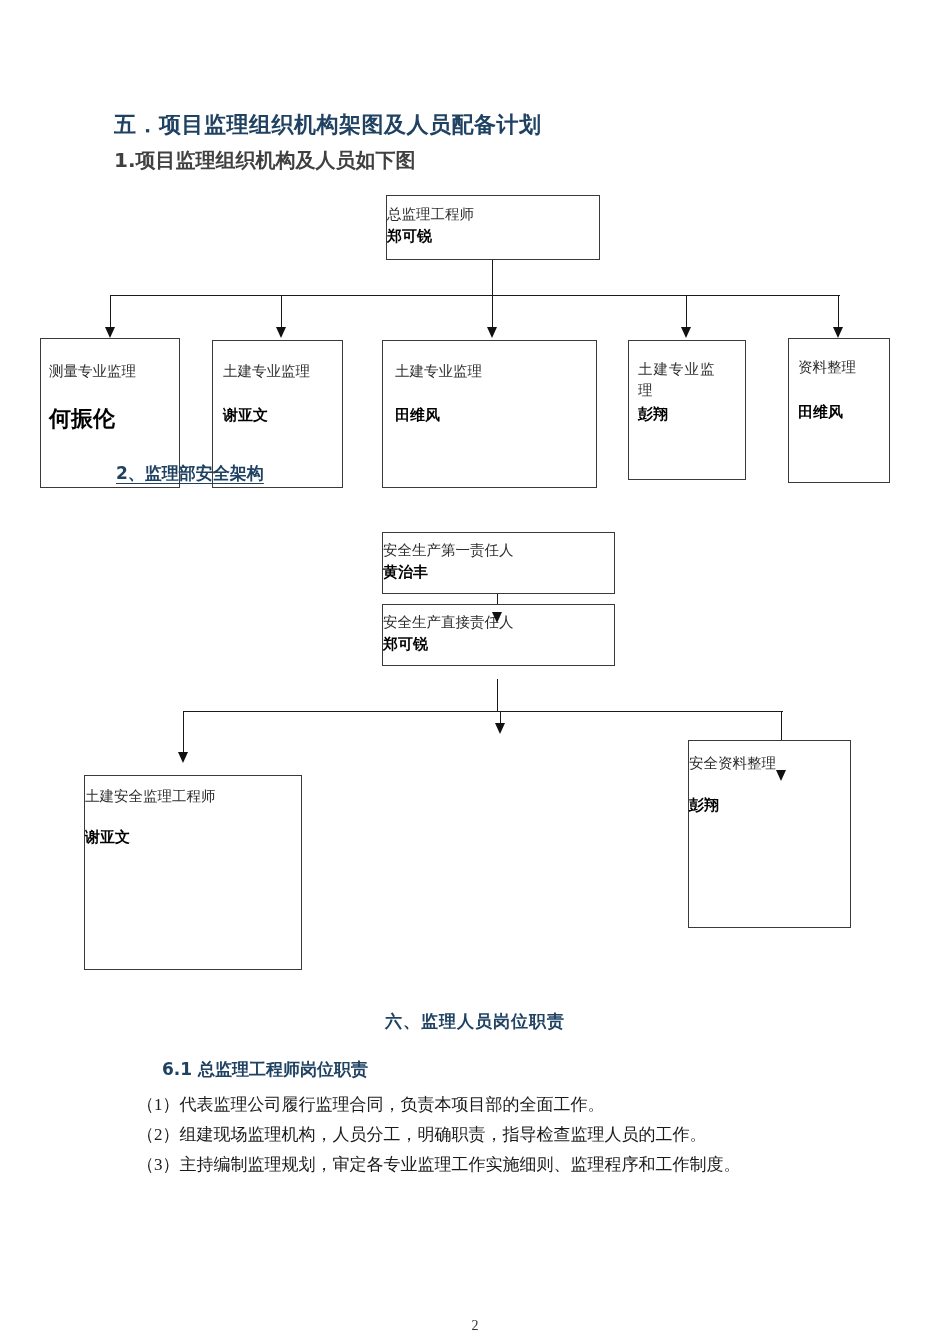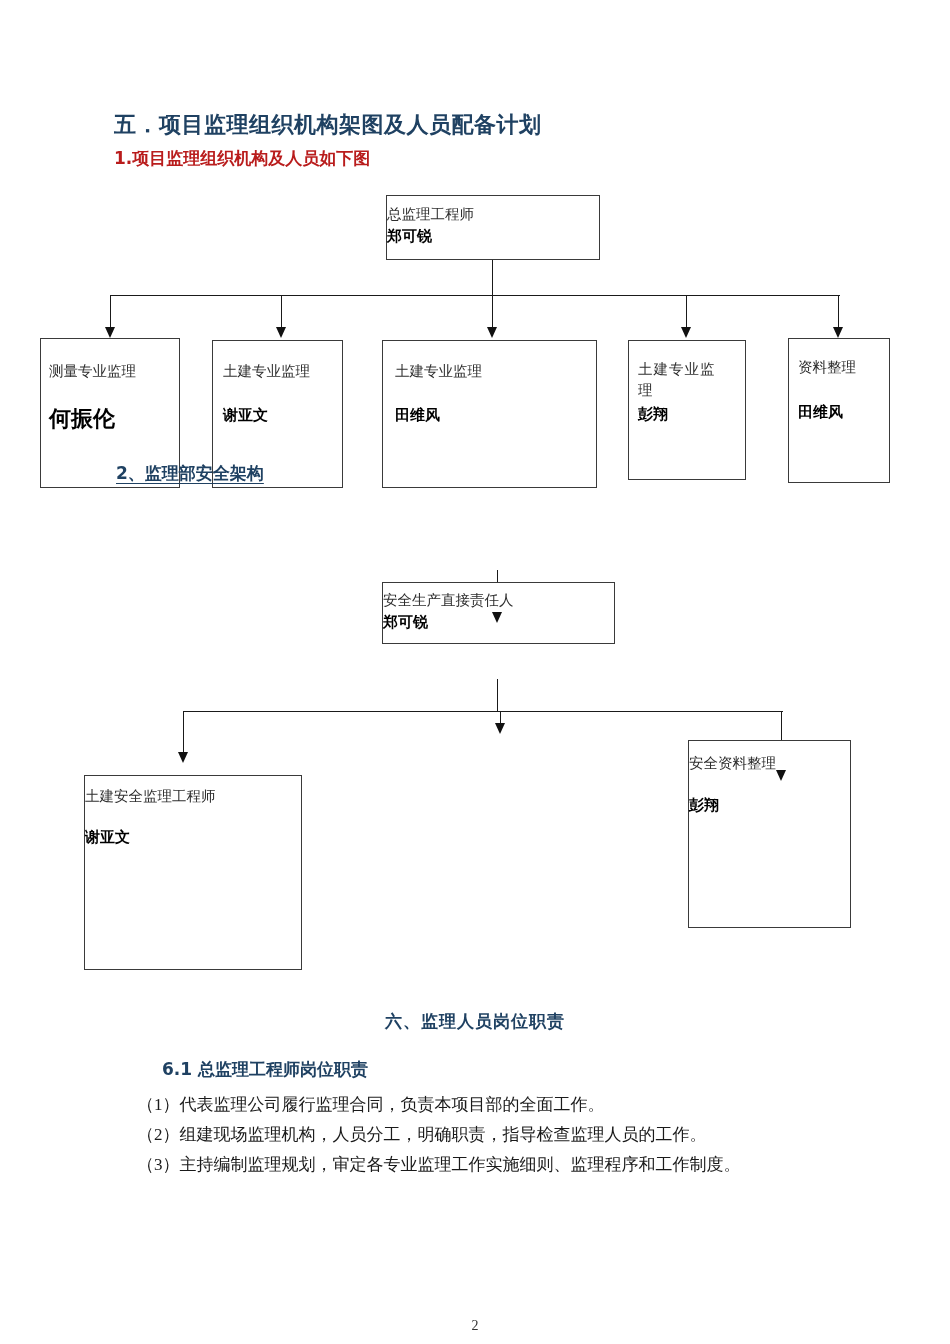--- a/index.html
+++ b/index.html
@@ -31,23 +31,23 @@
     color: #1f4162;
     letter-spacing: 0.5px;
     white-space: nowrap;
     text-align: center;
   }
   .h-sub1 {
     position: absolute;
     left: 114px;
     top: 147px;
     font-family: "DejaVu Sans", "Liberation Sans", sans-serif;
-    font-size: 17px;
-    font-weight: bold;
-    color: #b91c1c;
+    font-size: 20px;
+    font-weight: bold;
+    color: #404040;
     white-space: nowrap;
   }
   .h-sub2 {
     position: absolute;
     left: 116px;
     top: 462px;
     font-family: "DejaVu Sans", "Liberation Sans", sans-serif;
     font-size: 17px;
     font-weight: bold;
     color: #1f4162;
@@ -214,25 +214,29 @@
     <div class="person" style="left:9px; top:64px;">彭翔</div>
   </div>
 
   <div class="box" style="left:788px; top:338px; width:102px; height:145px;">
     <div class="role" style="left:9px; top:18px;">资料整理</div>
     <div class="person" style="left:9px; top:64px;">田维风</div>
   </div>
 
   <div class="h-sub2">2、监理部安全架构</div>
 
+  <div class="box" style="left:382px; top:532px; width:233px; height:62px;">
+    <div class="role c" style="top:7px;">安全生产第一责任人</div>
+    <div class="person c" style="top:30px;">黄治丰</div>
+  </div>
 
   <div class="vline" style="left:497px; top:570px; height:50px;"></div>
   <div class="arrowhead" style="left:492px; top:612px;"></div>
 
-  <div class="box" style="left:382px; top:582px; width:233px; height:62px;">
+  <div class="box" style="left:382px; top:604px; width:233px; height:62px;">
     <div class="role c" style="top:7px;">安全生产直接责任人</div>
     <div class="person c" style="top:30px;">郑可锐</div>
   </div>
 
   <div class="vline" style="left:497px; top:679px; height:33px;"></div>
 
   <div class="hline" style="left:183px; top:711px; width:600px;"></div>
 
   <div class="vline" style="left:183px; top:711px; height:47px;"></div>
   <div class="arrowhead" style="left:178px; top:752px;"></div>

